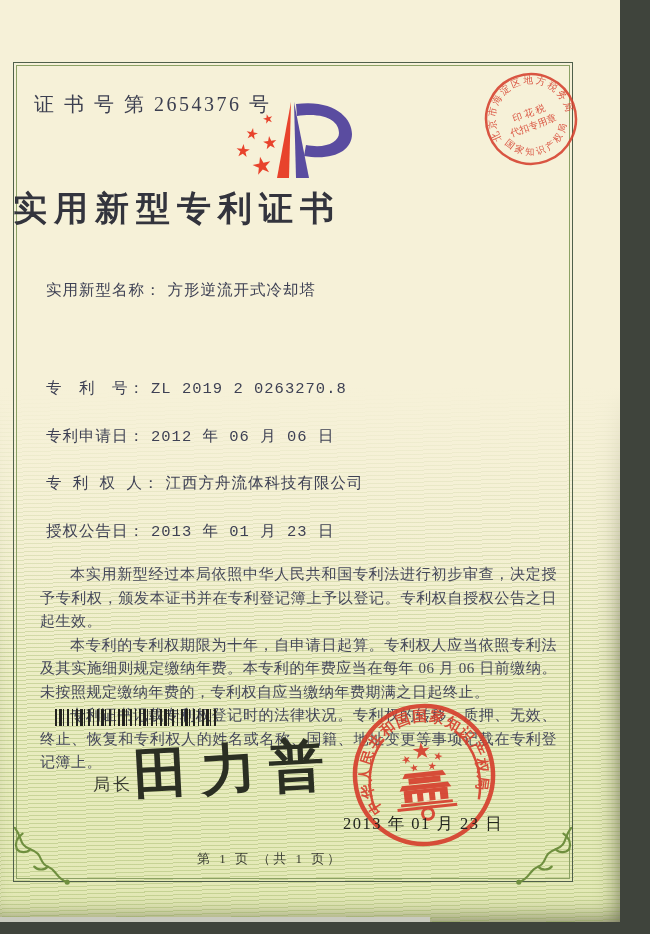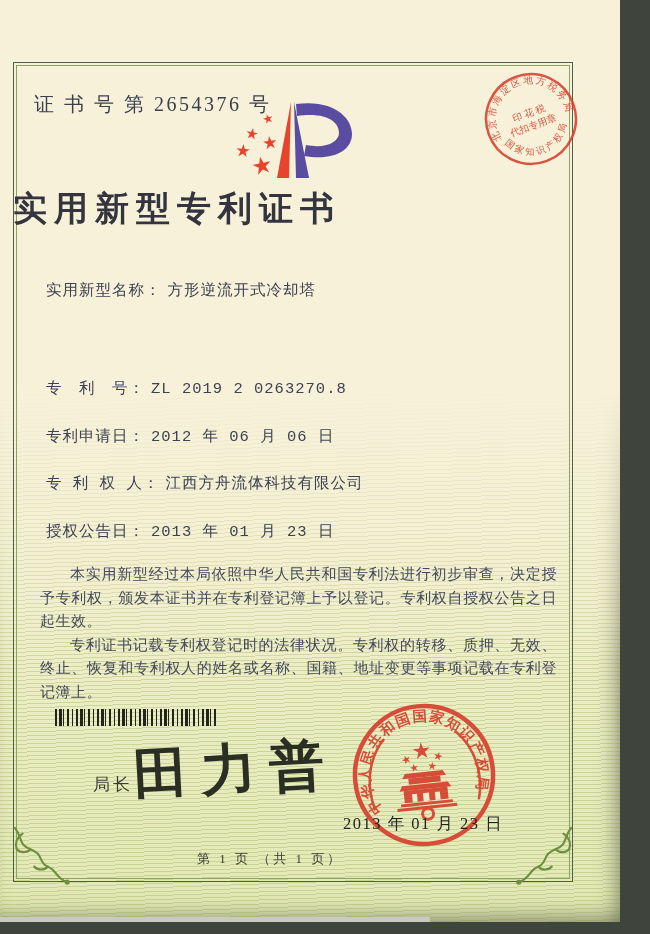--- a/index.html
+++ b/index.html
@@ -142,20 +142,21 @@
   </div>
   <div class="field" style="top:473px">
     <span>专 利 权 人：</span><span class="fvalue">江西方舟流体科技有限公司</span>
   </div>
   <div class="field" style="top:521px">
     <span>授权公告日：</span><span class="fvalue">2013 年 01 月 23 日</span>
   </div>
 
   <div class="body-text">
     <p>本实用新型经过本局依照中华人民共和国专利法进行初步审查，决定授予专利权，颁发本证书并在专利登记簿上予以登记。专利权自授权公告之日起生效。</p>
+    <p>本专利的专利权期限为十年，自申请日起算。专利权人应当依照专利法及其实施细则规定缴纳年费。本专利的年费应当在每年 06 月 06 日前缴纳。未按照规定缴纳年费的，专利权自应当缴纳年费期满之日起终止。</p>
     <p>专利证书记载专利权登记时的法律状况。专利权的转移、质押、无效、终止、恢复和专利权人的姓名或名称、国籍、地址变更等事项记载在专利登记簿上。</p>
   </div>
 
   <div class="barcode"></div>
 
   <div class="director">局长</div>
   <div class="signature">田力普</div>
 
   <svg class="gov-seal" viewBox="0 0 148 148">
     <circle cx="74" cy="74" r="69" fill="none" stroke="#d6402e" stroke-width="4.5"></circle>

